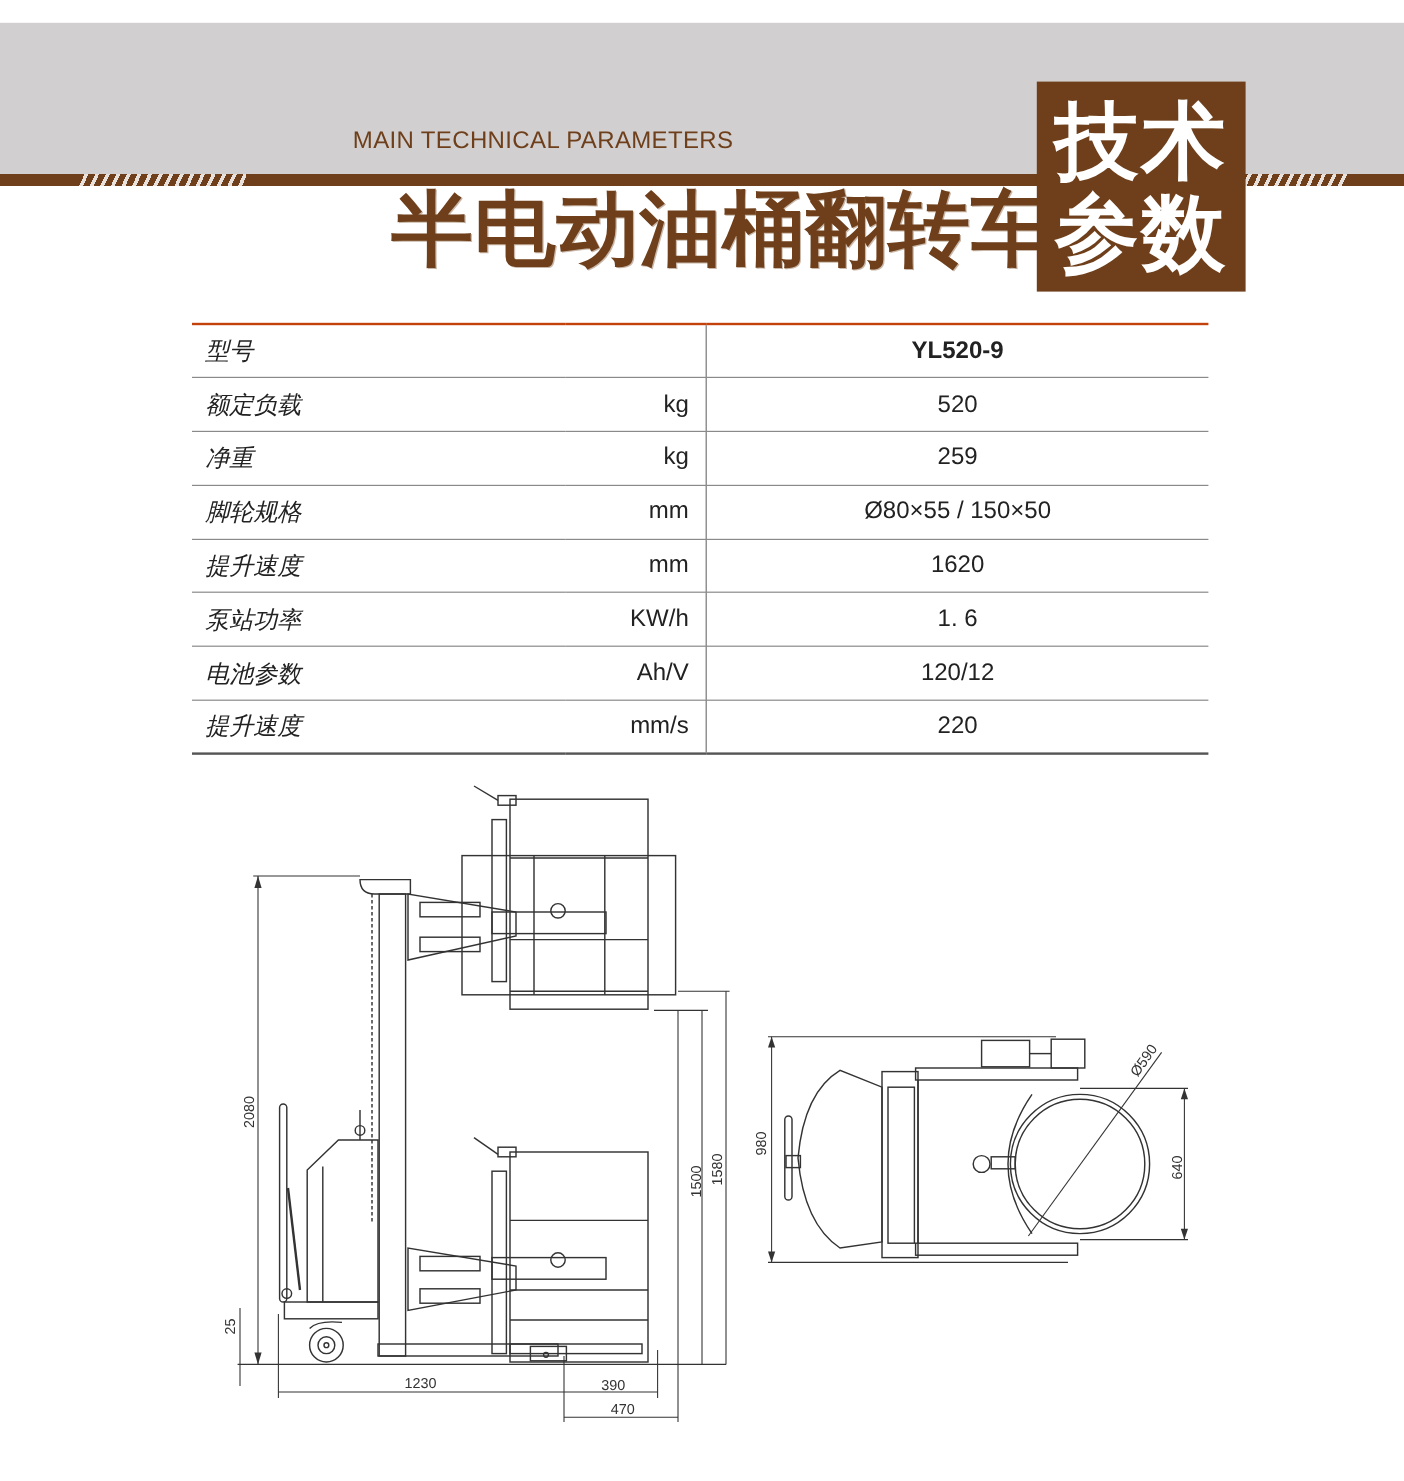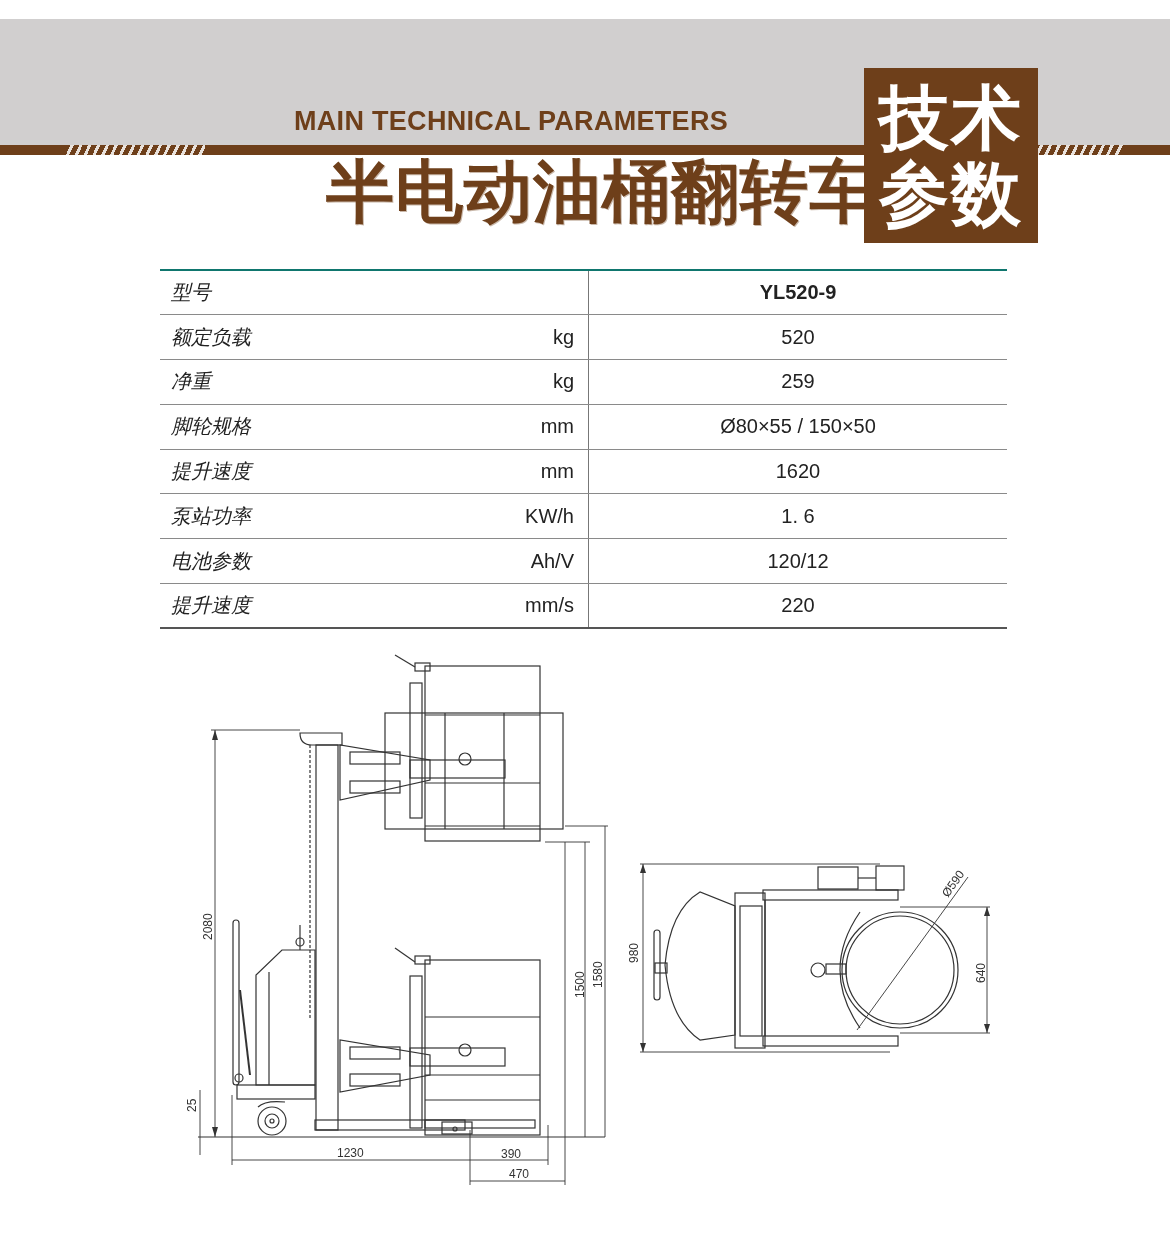--- a/index.html
+++ b/index.html
@@ -4,35 +4,35 @@
 <style>
   html, body { margin:0; padding:0; background:#ffffff; }
   body { width:1170px; height:1234px; position:relative; overflow:hidden;
          font-family:"Liberation Sans","DejaVu Sans",sans-serif; color:#222; }
   .gray-band { position:absolute; left:0; top:19px; width:1170px; height:126px; background:#d1cfcf; }
   .brown-line { position:absolute; left:0; top:145px; width:1170px; height:10px; background:#6e3f1a; }
   .hatch { position:absolute; top:145px; height:10px;
            background:repeating-linear-gradient(115deg,#6e3f1a 0 5px,#e9e2dc 5px 8px); }
   .hatch.left { left:65px; width:140px; }
   .hatch.right { left:1008px; width:115px; }
-  .en-title { position:absolute; left:294px; top:106px; font-size:27px; font-weight:bold;
+  .en-title { position:absolute; left:294px; top:106px; font-size:20px; font-weight:normal;
               color:#6e3f1a; letter-spacing:0.3px; white-space:nowrap; }
   .cn-title { position:absolute; left:326px; top:158px; font-size:68px; font-weight:bold;
               color:#6e3f1a; letter-spacing:1px; white-space:nowrap; line-height:66px;
               text-shadow:1px 1px 0 #c9b8aa; }
   .badge { position:absolute; left:833px; top:68px; width:174px; height:175px; background:#6e3f1a;
            color:#ffffff; display:flex; flex-direction:column; align-items:center; justify-content:center;margin-left:31px; }
   .badge span { font-family:"DejaVu Serif","Liberation Serif",serif; font-weight:bold;
                 font-size:70px; line-height:76px; letter-spacing:2px; }
 
   table.spec { position:absolute; left:160px; top:269px; width:847px; border-collapse:collapse;
                font-size:20px; }
   table.spec tr { height:44.8px; }
   table.spec td { border-bottom:1px solid #8a8a8a; padding:0; vertical-align:middle; }
-  table.spec tr:first-child td { border-top:2px solid #0f766e; }
+  table.spec tr:first-child td { border-top:2px solid #c2410c; }
   table.spec tr:last-child td { border-bottom:2px solid #555; }
   td.name { width:300px; padding-left:11px !important; font-style:italic; color:#222; }
   td.unit { width:103px; text-align:right; padding-right:14px !important; border-right:1px solid #777; }
   td.val { text-align:center; }
   td.val.bold { font-weight:bold; }
 
   .drawing { position:absolute; }
   .dim-text { font-family:"Liberation Sans",sans-serif; font-size:12px; fill:#333; }
 </style>
 </head>

